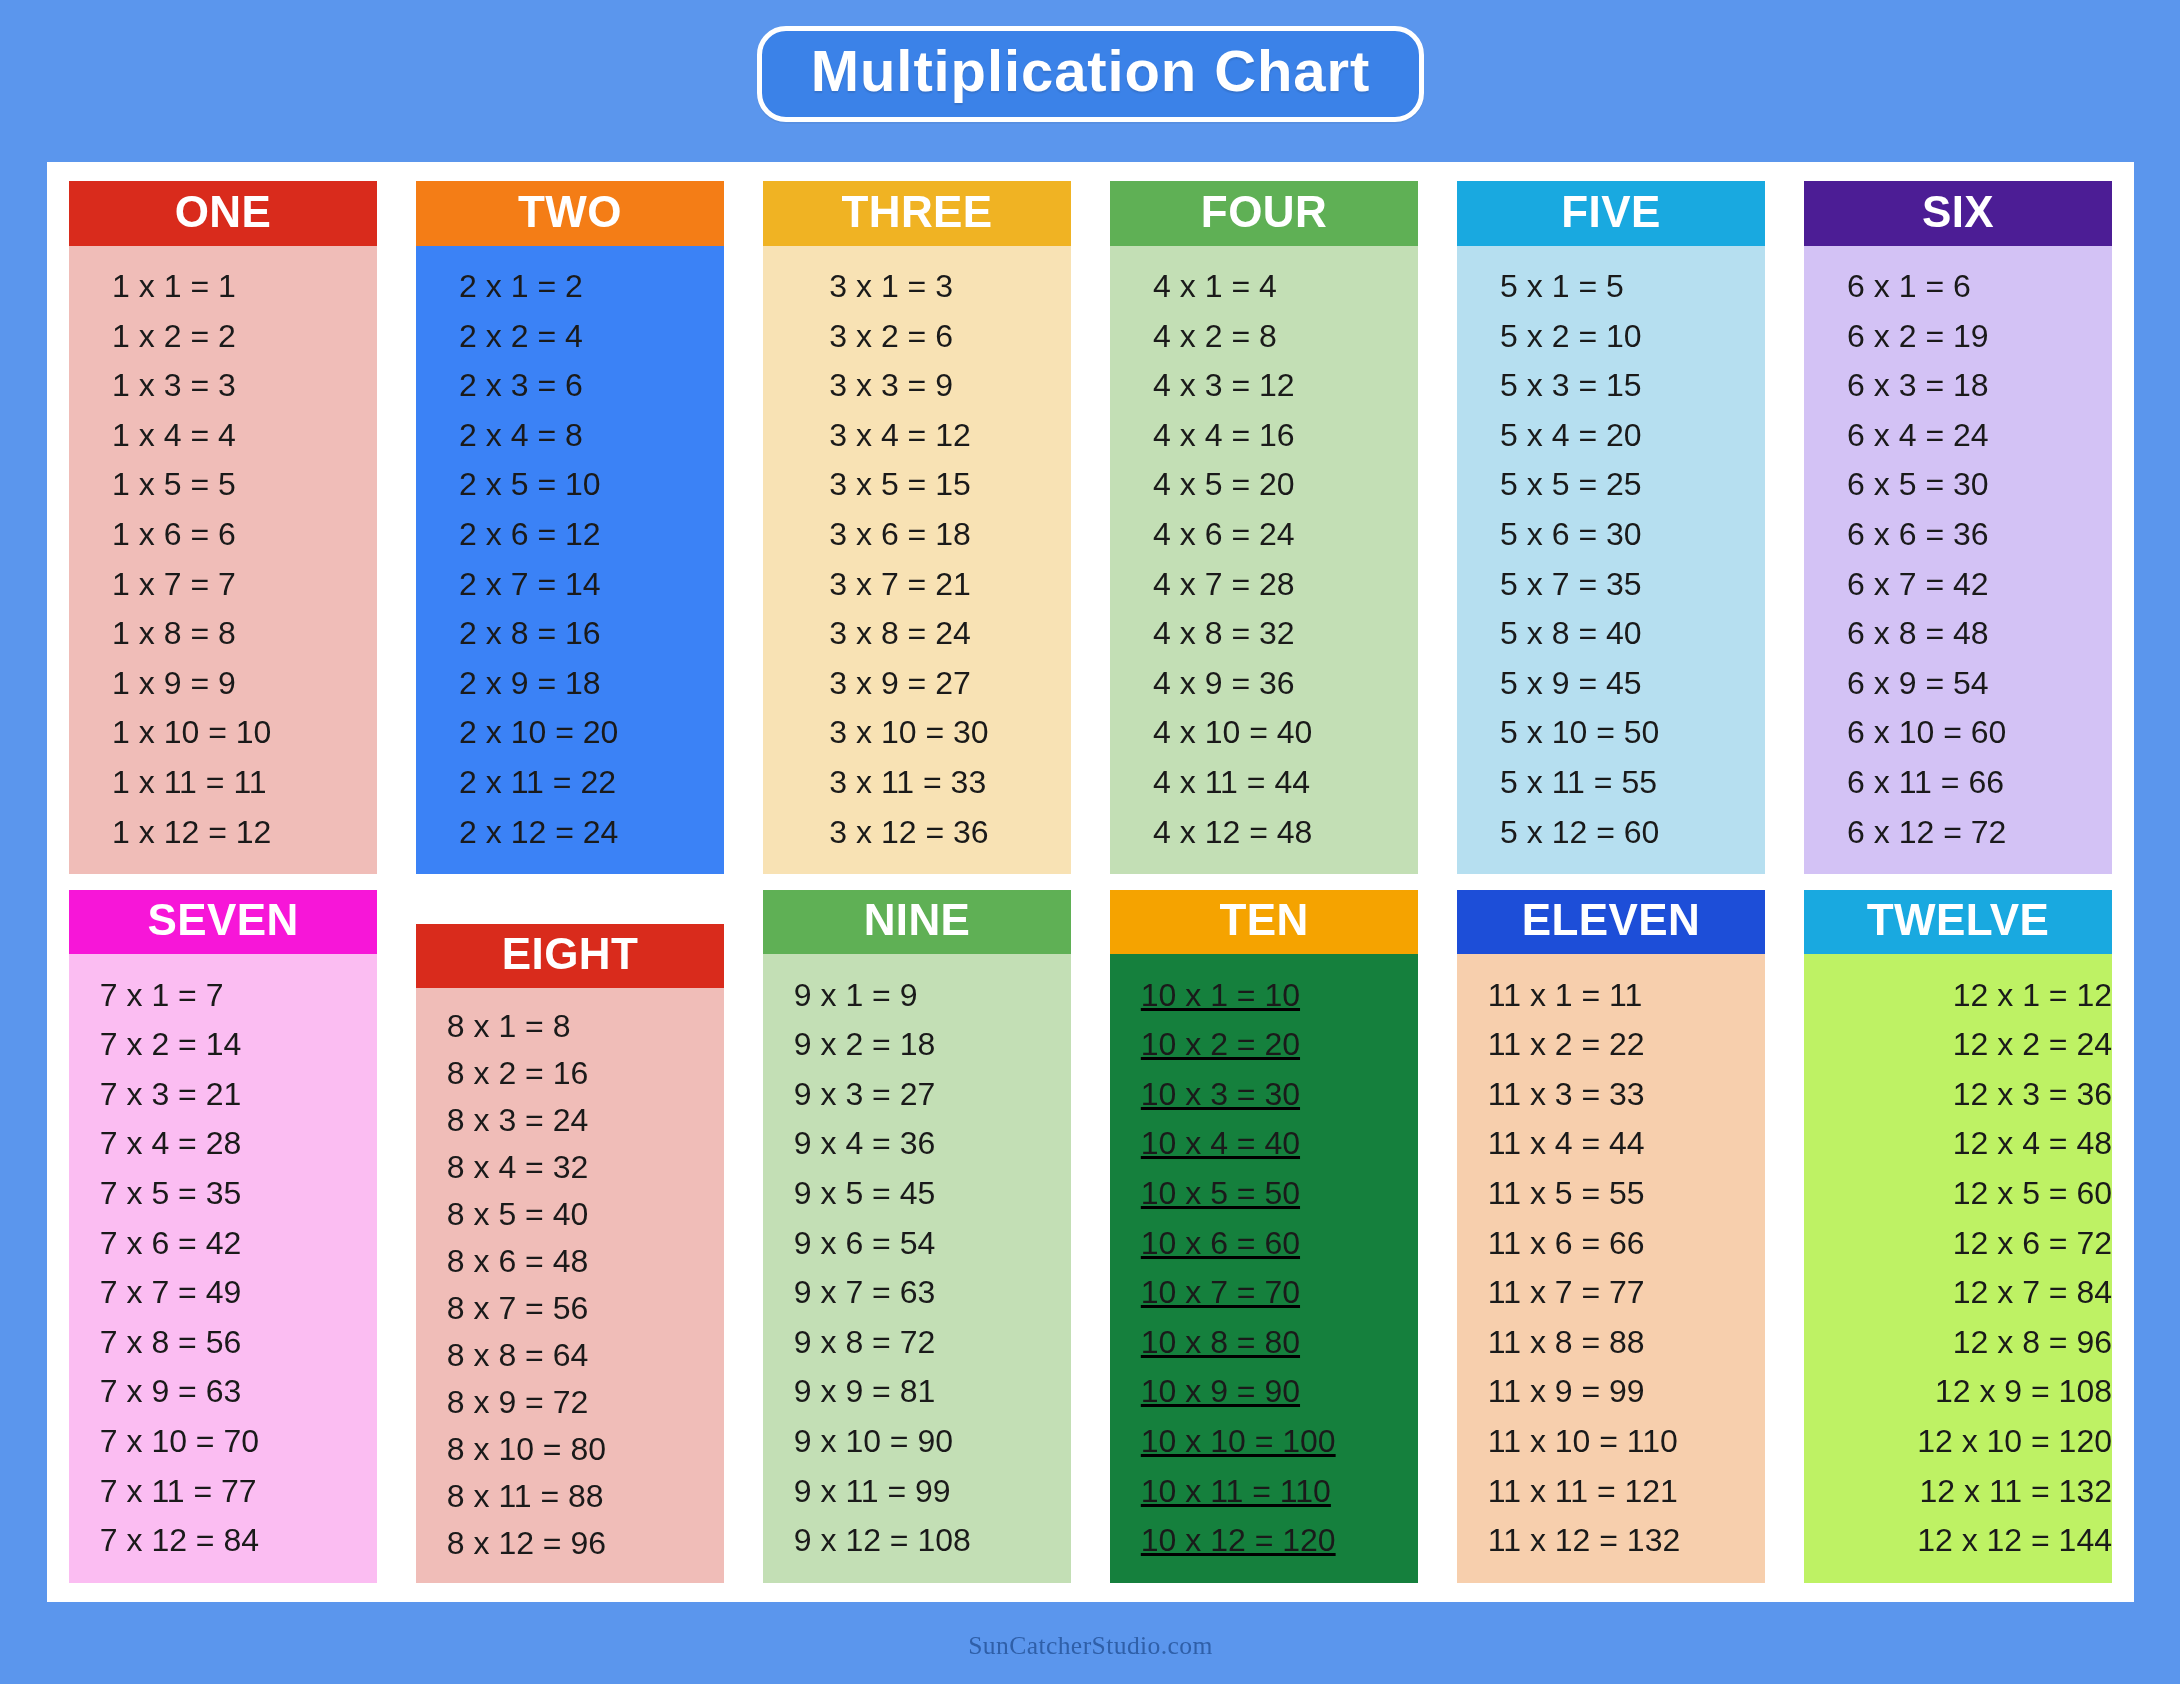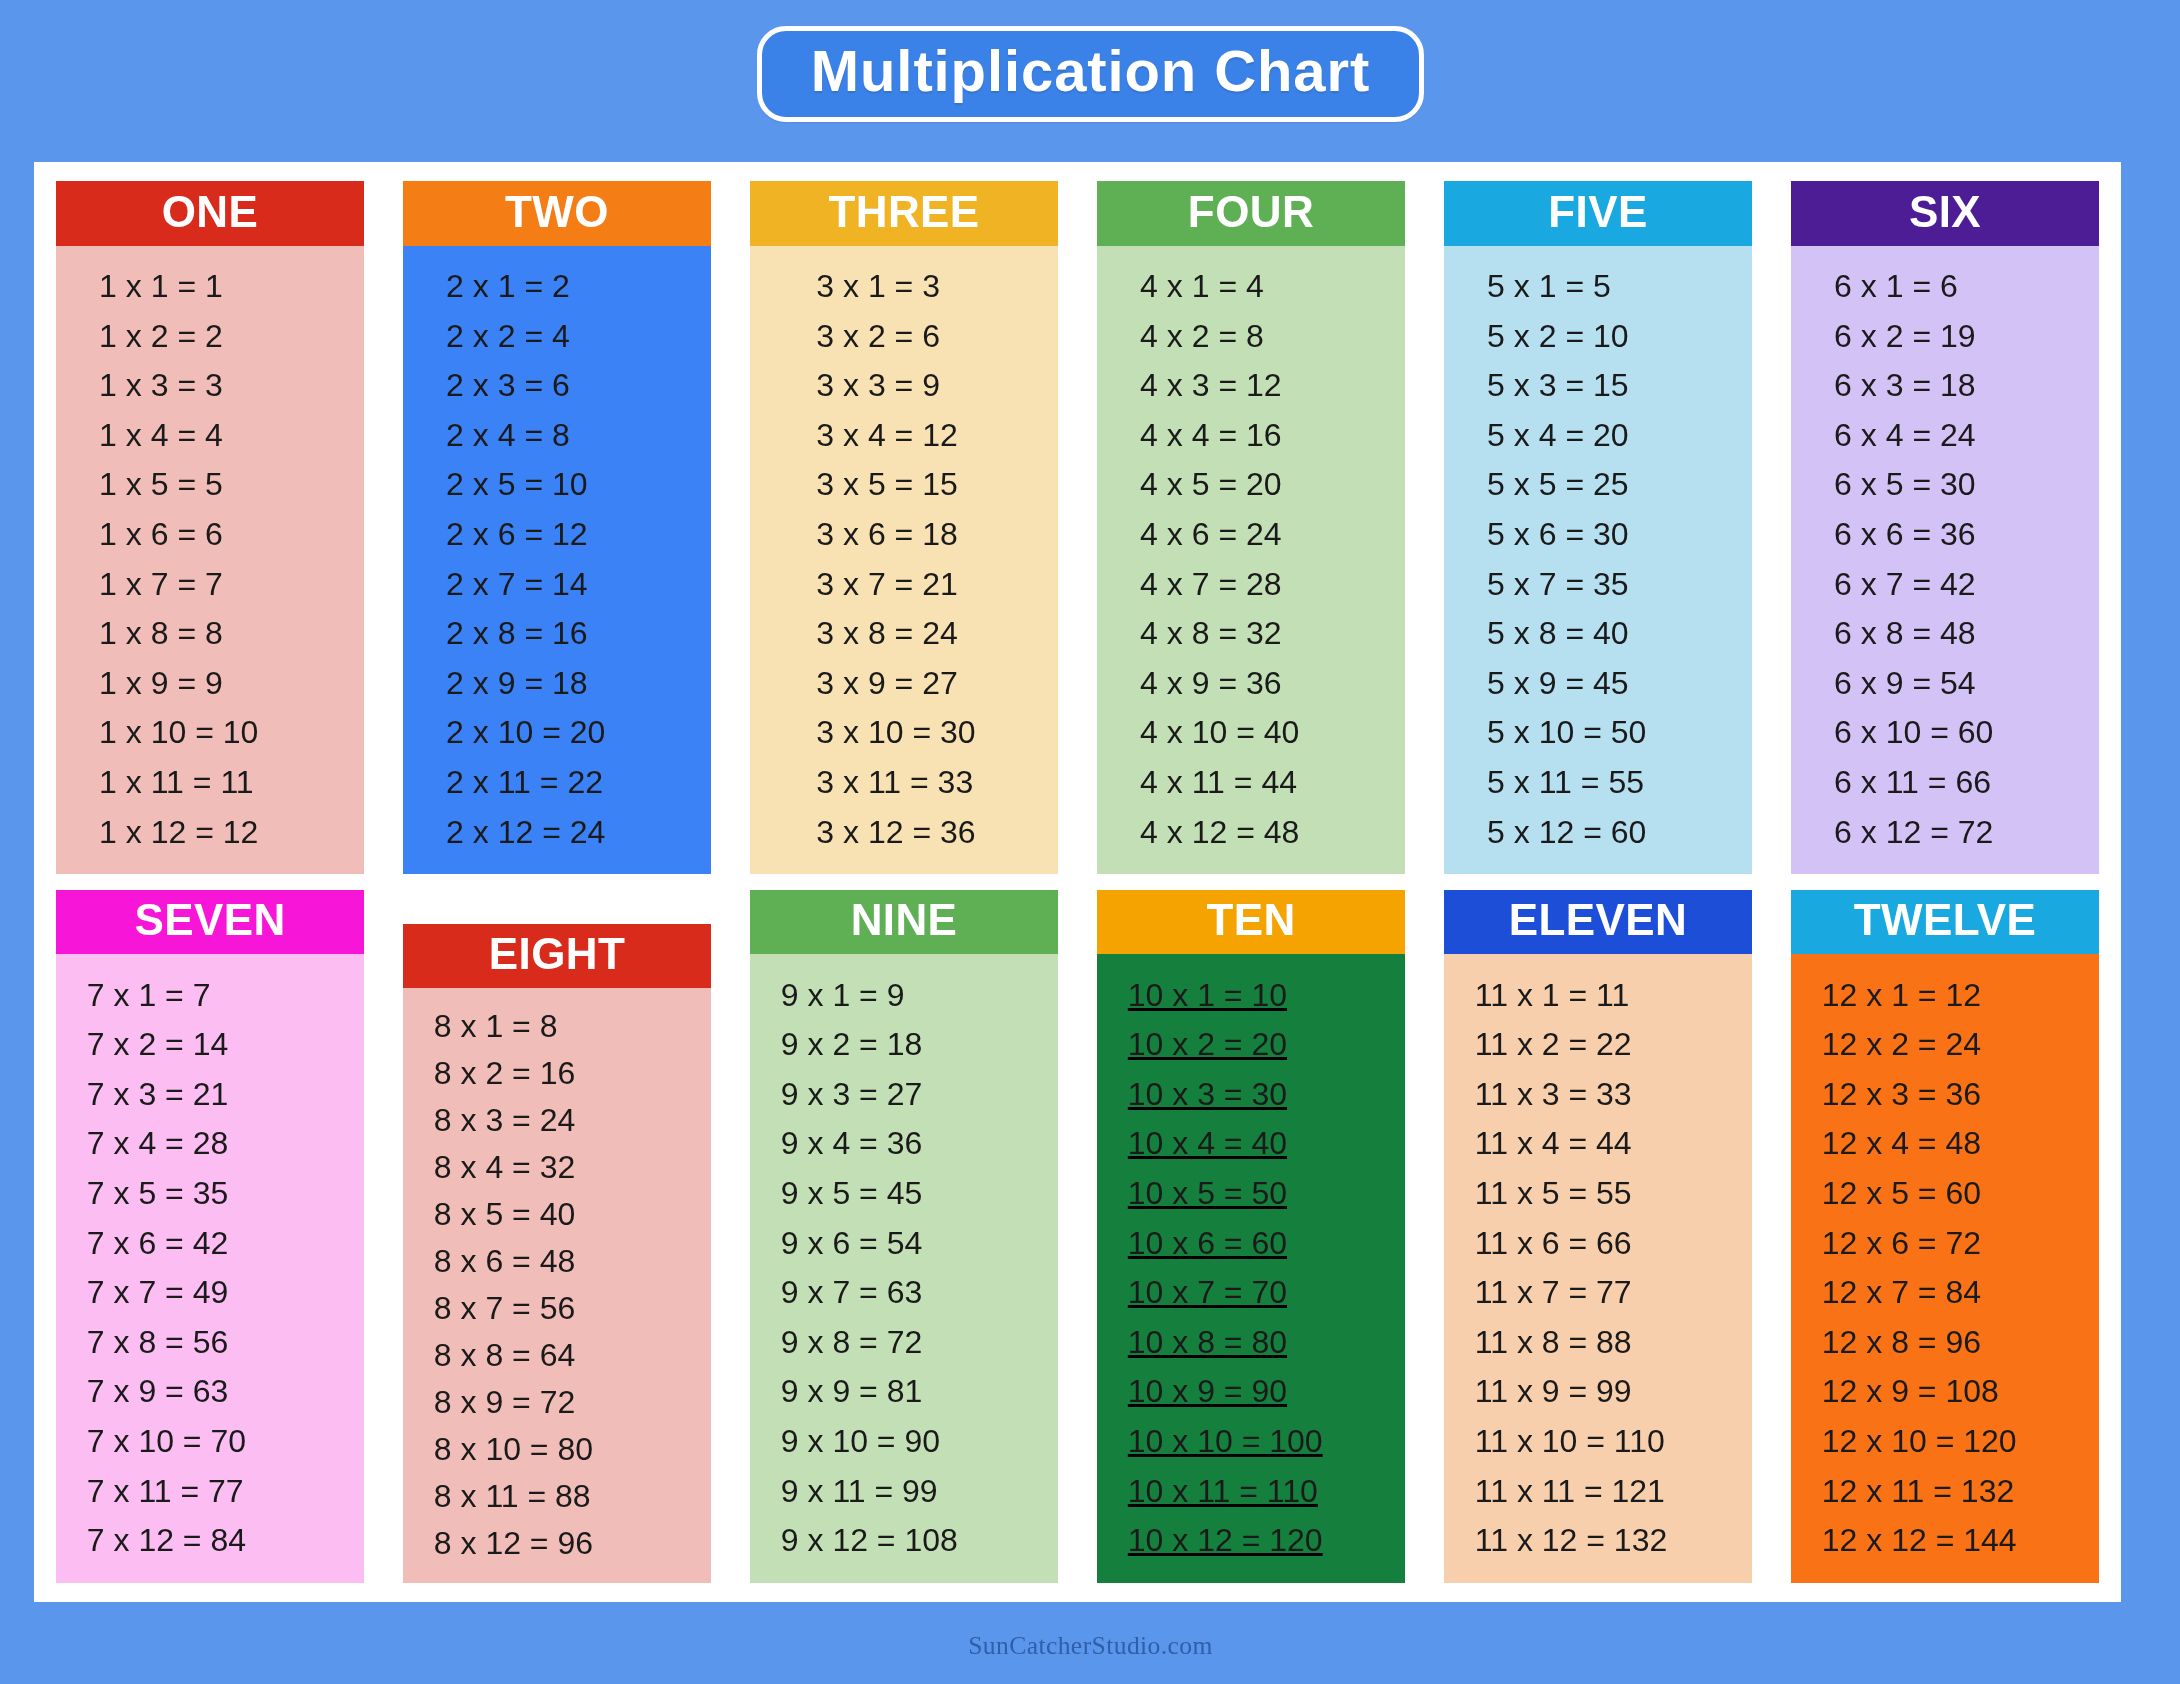--- a/index.html
+++ b/index.html
@@ -45,21 +45,21 @@
     letter-spacing: 0.9px;
     line-height: 1.05;
     white-space: nowrap;
     text-shadow: 0 1.7px 1.7px rgba(0,0,0,0.12);
   }
 
   
   .board {
     position: absolute;
     top: 162px;
-    left: 34px;
+    left: 47px;
     width: 2087px;
     height: 1440px;
     background: #ffffff;
     box-sizing: border-box;
     padding: 19px 22px;
     display: flex;
     flex-direction: column;
     gap: 15.3px;
   }
   .row {
@@ -310,21 +310,21 @@
             <div class="fact">11 x 7 = 77</div>
             <div class="fact">11 x 8 = 88</div>
             <div class="fact">11 x 9 = 99</div>
             <div class="fact">11 x 10 = 110</div>
             <div class="fact">11 x 11 = 121</div>
             <div class="fact">11 x 12 = 132</div>
           </div>
         </div>
         <div class="card wide-indent">
           <div class="card-header" style="background: rgb(25, 169, 224);">TWELVE</div>
-          <div class="card-body" style="background: #f97316;">
+          <div class="card-body" style="background: #bef264; text-align: right;">
             <div class="fact">12 x 1 = 12</div>
             <div class="fact">12 x 2 = 24</div>
             <div class="fact">12 x 3 = 36</div>
             <div class="fact">12 x 4 = 48</div>
             <div class="fact">12 x 5 = 60</div>
             <div class="fact">12 x 6 = 72</div>
             <div class="fact">12 x 7 = 84</div>
             <div class="fact">12 x 8 = 96</div>
             <div class="fact">12 x 9 = 108</div>
             <div class="fact">12 x 10 = 120</div>

